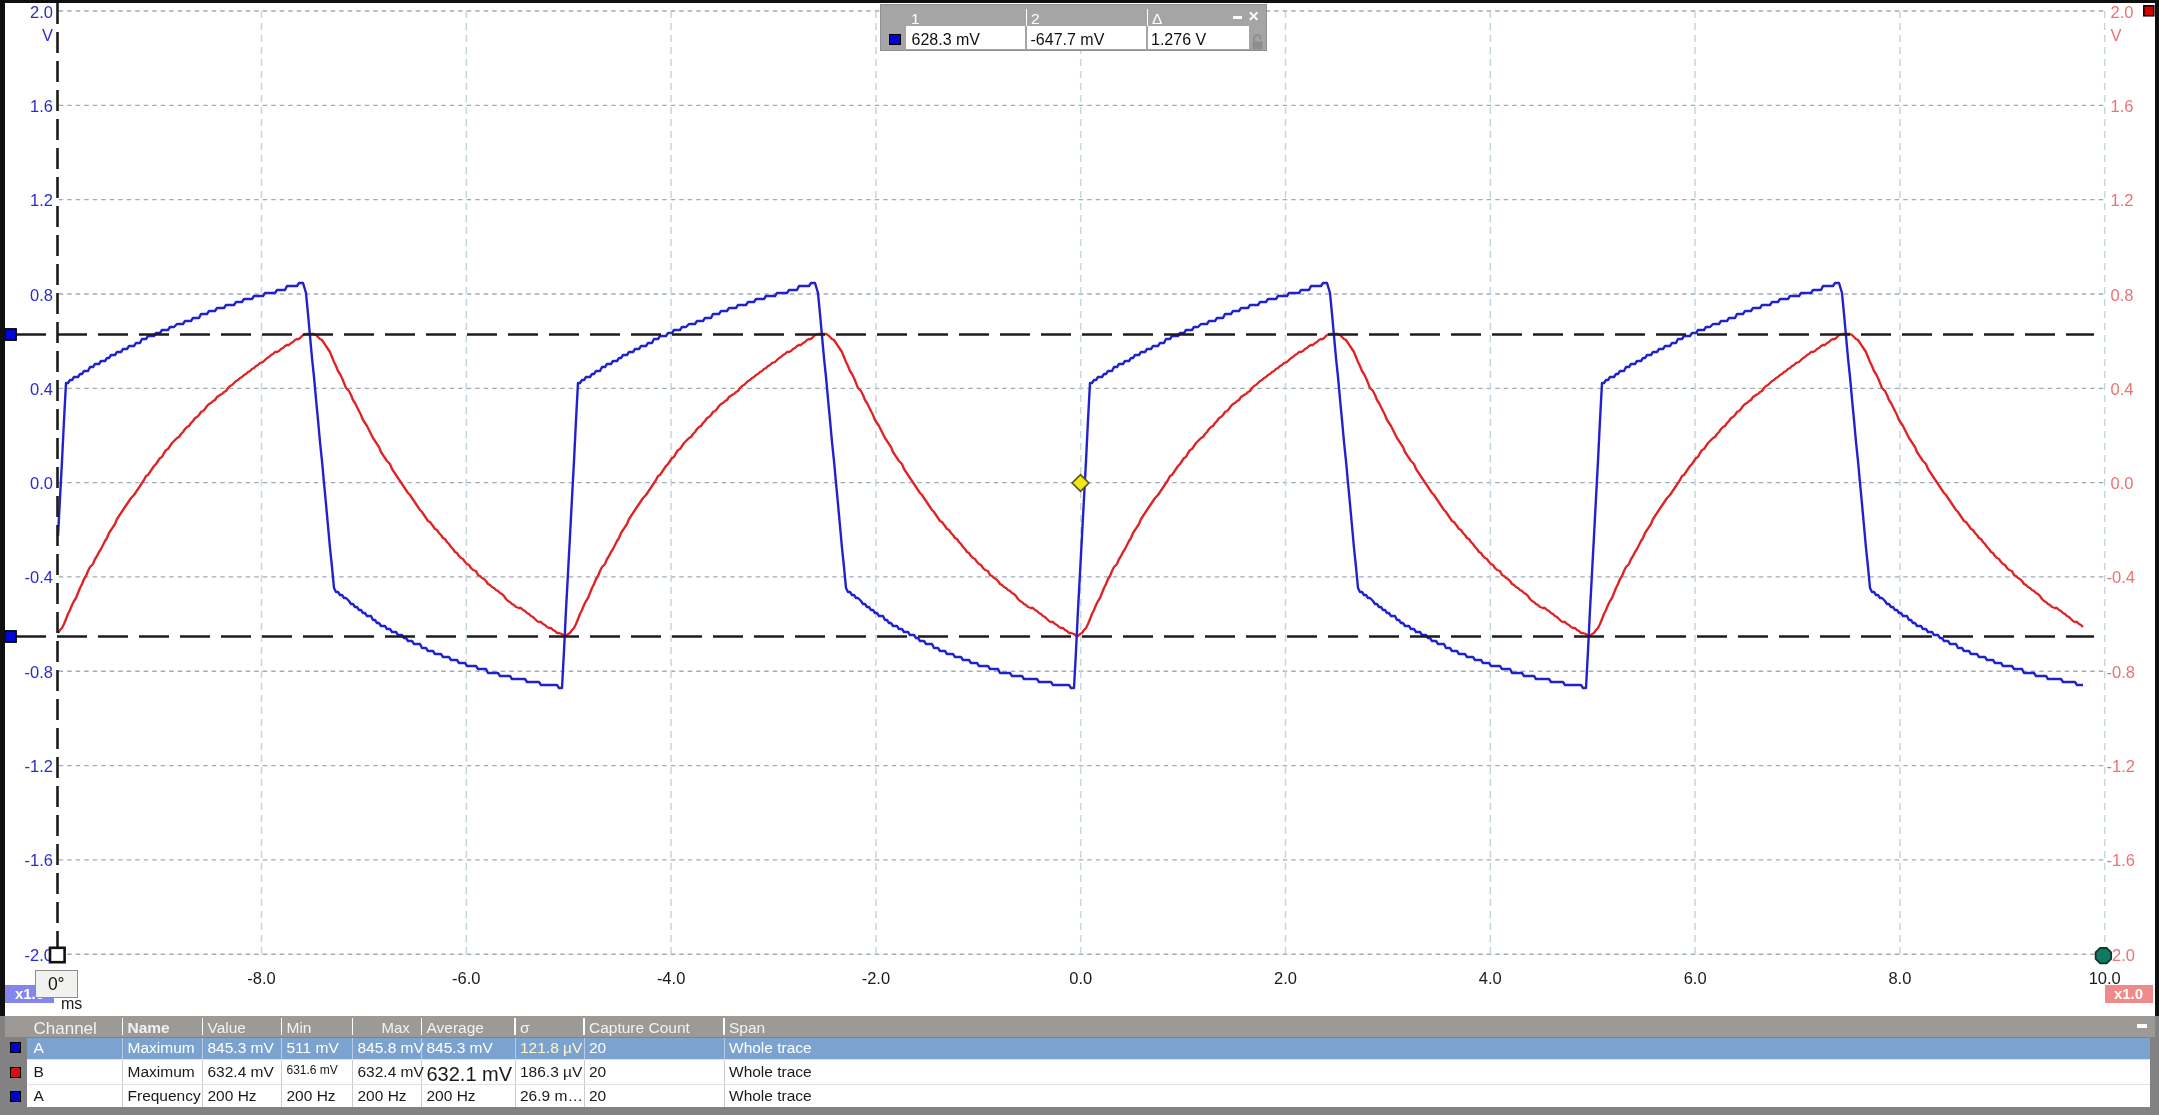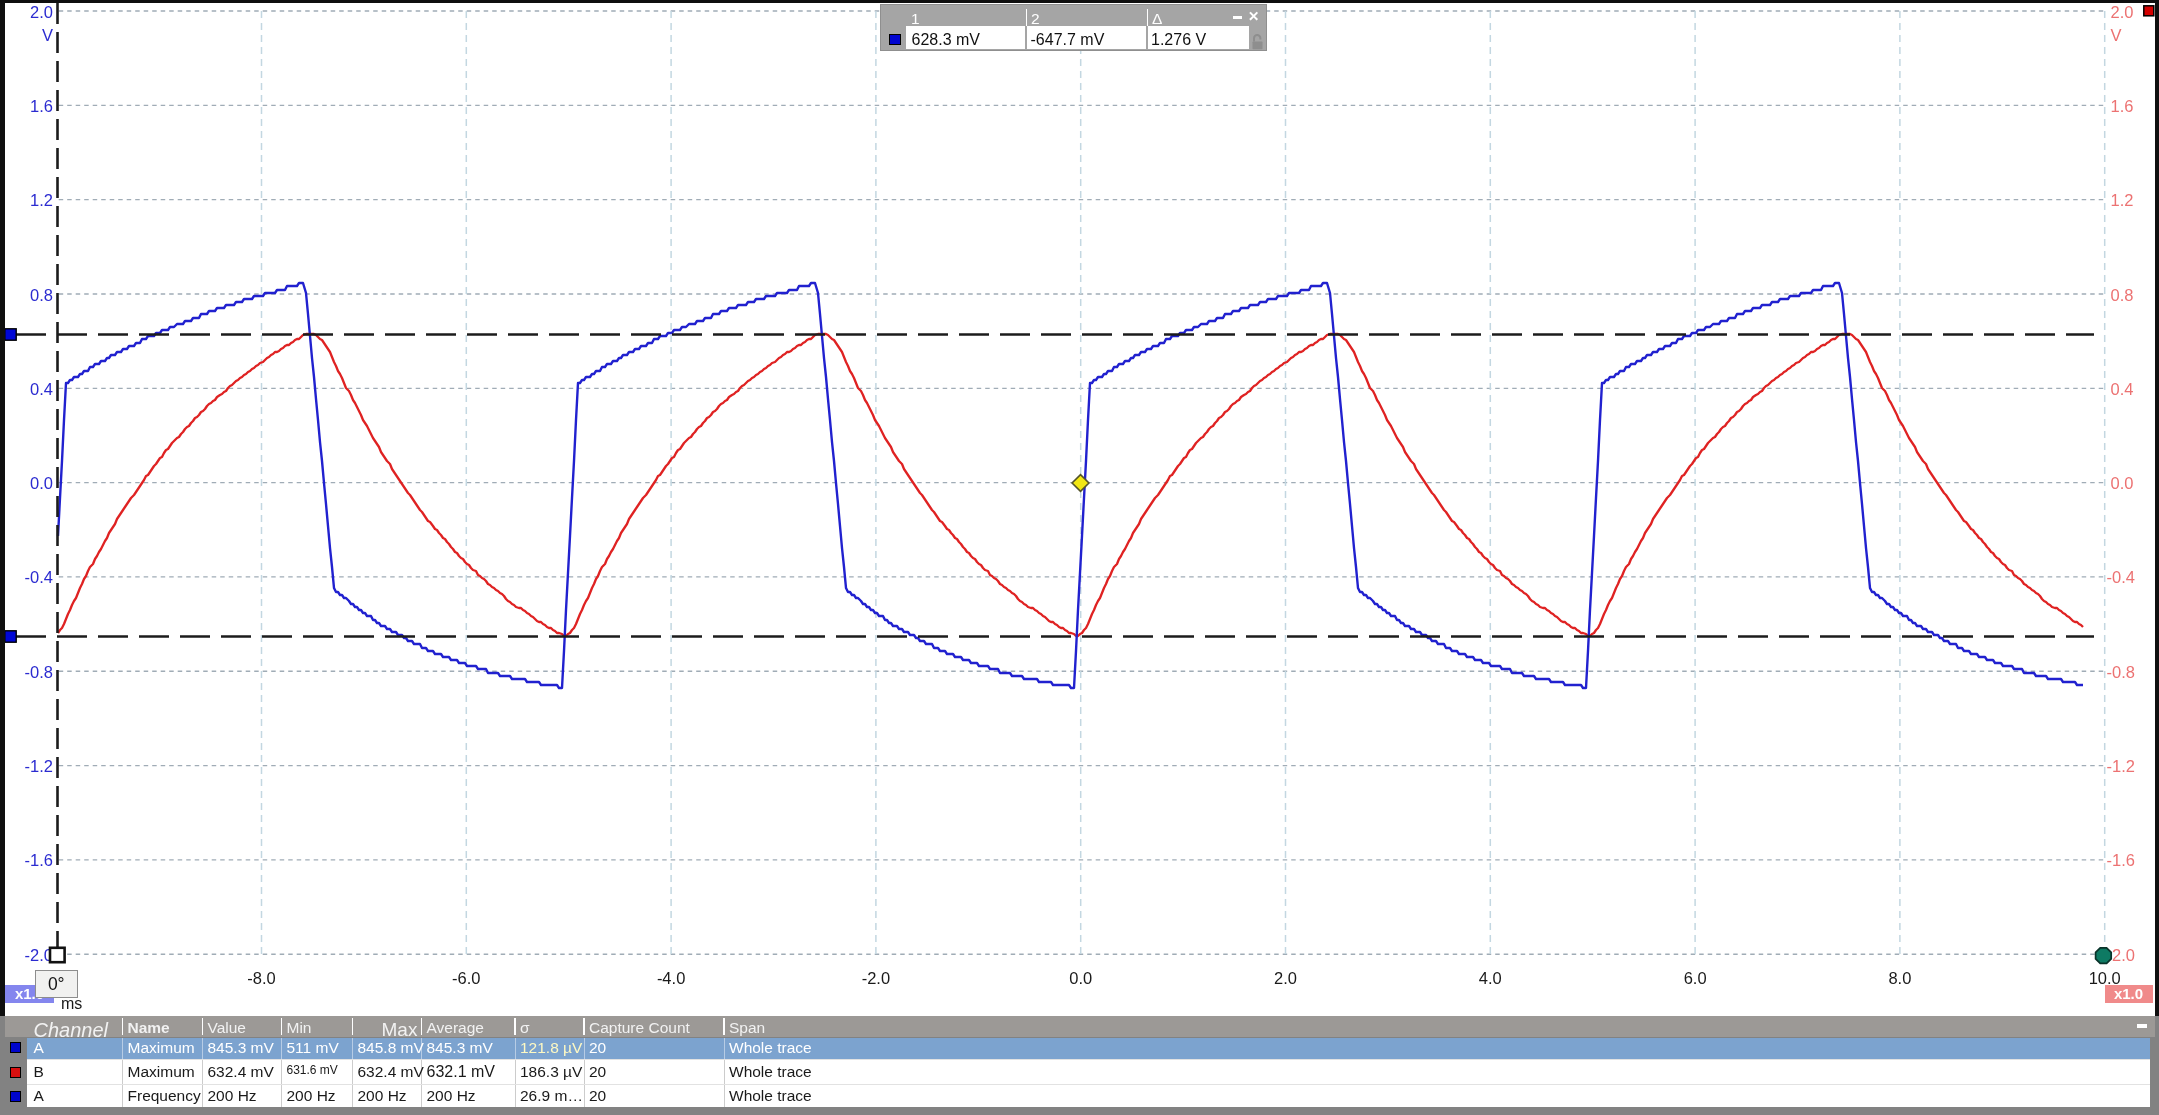--- a/index.html
+++ b/index.html
@@ -125,29 +125,29 @@
 <div class="abs" style="left:0;top:1016px;width:2159px;height:99px;background:#828282;">
 
   <div class="abs" style="left:5px;top:0px;width:2150px;height:21px;background:#9c9996;"></div>
   <div class="abs" style="left:2137px;top:8px;width:10px;height:3.5px;background:#ffffff;"></div>
 
   <div class="abs" style="left:26.5px;top:21.5px;width:2123px;height:21px;background:#7ca3cf;"></div>
   <div class="abs" style="left:26.5px;top:43.5px;width:2123px;height:24px;background:#ffffff;"></div>
   <div class="abs" style="left:26.5px;top:68.5px;width:2123px;height:22px;background:#ffffff;"></div>
   <div class="abs" style="left:26.5px;top:42.6px;width:2123px;height:1px;background:#e2e2e2;"></div>
   <div class="abs" style="left:26.5px;top:67.6px;width:2123px;height:1px;background:#e2e2e2;"></div>
-  <div class="abs" style="left:33.5px;top:2.5px;color:#f2f2f2;font-size:20px;font-style:italic;">Channel</div>
+  <div class="abs" style="left:33.5px;top:2.5px;color:#f2f2f2;font-size:17px;">Channel</div>
   <div class="abs" style="left:121.7px;top:2px;width:1.6px;height:17px;background:#ffffff;"></div>
   <div class="abs" style="left:127.5px;top:2.5px;color:#f2f2f2;font-size:15.5px;font-weight:bold;">Name</div>
   <div class="abs" style="left:201.7px;top:2px;width:1.6px;height:17px;background:#ffffff;"></div>
   <div class="abs" style="left:207.5px;top:2.5px;color:#f2f2f2;font-size:15.5px;">Value</div>
   <div class="abs" style="left:280.7px;top:2px;width:1.6px;height:17px;background:#ffffff;"></div>
   <div class="abs" style="left:286.5px;top:2.5px;color:#f2f2f2;font-size:15.5px;">Min</div>
   <div class="abs" style="left:351.7px;top:2px;width:1.6px;height:17px;background:#ffffff;"></div>
-  <div class="abs" style="left:357.5px;top:2.5px;color:#f2f2f2;font-size:19px;padding-left:24px;">Max</div>
+  <div class="abs" style="left:357.5px;top:2.5px;color:#f2f2f2;font-size:15px;padding-left:24px;">Max</div>
   <div class="abs" style="left:420.7px;top:2px;width:1.6px;height:17px;background:#ffffff;"></div>
   <div class="abs" style="left:426.5px;top:2.5px;color:#f2f2f2;font-size:15.5px;">Average</div>
   <div class="abs" style="left:514.2px;top:2px;width:1.6px;height:17px;background:#ffffff;"></div>
   <div class="abs" style="left:520.0px;top:2.5px;color:#f2f2f2;font-size:15.5px;">σ</div>
   <div class="abs" style="left:583.2px;top:2px;width:1.6px;height:17px;background:#ffffff;"></div>
   <div class="abs" style="left:589.0px;top:2.5px;color:#f2f2f2;font-size:15.5px;">Capture Count</div>
   <div class="abs" style="left:723.2px;top:2px;width:1.6px;height:17px;background:#ffffff;"></div>
   <div class="abs" style="left:729.0px;top:2.5px;color:#f2f2f2;font-size:15.5px;">Span</div>
   <div class="abs" style="left:122.0px;top:21.5px;width:1px;height:21px;background:rgba(255,255,255,0.45);"></div>
   <div class="abs" style="left:202.0px;top:21.5px;width:1px;height:21px;background:rgba(255,255,255,0.45);"></div>
@@ -172,21 +172,21 @@
   <div class="abs" style="left:352.0px;top:43.5px;width:1px;height:24px;background:#cccccc;"></div>
   <div class="abs" style="left:421.0px;top:43.5px;width:1px;height:24px;background:#cccccc;"></div>
   <div class="abs" style="left:514.5px;top:43.5px;width:1px;height:24px;background:#cccccc;"></div>
   <div class="abs" style="left:583.5px;top:43.5px;width:1px;height:24px;background:#cccccc;"></div>
   <div class="abs" style="left:723.5px;top:43.5px;width:1px;height:24px;background:#cccccc;"></div>
   <div class="abs" style="left:33.5px;top:46.5px;color:#1a1a1a;font-size:15.5px;">B</div>
   <div class="abs" style="left:127.5px;top:46.5px;color:#1a1a1a;font-size:15.5px;">Maximum</div>
   <div class="abs" style="left:207.5px;top:46.5px;color:#1a1a1a;font-size:15.5px;">632.4 mV</div>
   <div class="abs" style="left:286.5px;top:46.5px;color:#1a1a1a;font-size:12px;">631.6 mV</div>
   <div class="abs" style="left:357.5px;top:46.5px;color:#1a1a1a;font-size:15.5px;">632.4 mV</div>
-  <div class="abs" style="left:426.5px;top:46.5px;color:#1a1a1a;font-size:16px;">632.1 mV</div>
+  <div class="abs" style="left:426.5px;top:46.5px;color:#1a1a1a;font-size:20px;">632.1 mV</div>
   <div class="abs" style="left:520.0px;top:46.5px;color:#1a1a1a;font-size:15.5px;">186.3 µV</div>
   <div class="abs" style="left:589.0px;top:46.5px;color:#1a1a1a;font-size:15.5px;">20</div>
   <div class="abs" style="left:729.0px;top:46.5px;color:#1a1a1a;font-size:15.5px;">Whole trace</div>
   <div class="abs" style="left:122.0px;top:68.5px;width:1px;height:22px;background:#cccccc;"></div>
   <div class="abs" style="left:202.0px;top:68.5px;width:1px;height:22px;background:#cccccc;"></div>
   <div class="abs" style="left:281.0px;top:68.5px;width:1px;height:22px;background:#cccccc;"></div>
   <div class="abs" style="left:352.0px;top:68.5px;width:1px;height:22px;background:#cccccc;"></div>
   <div class="abs" style="left:421.0px;top:68.5px;width:1px;height:22px;background:#cccccc;"></div>
   <div class="abs" style="left:514.5px;top:68.5px;width:1px;height:22px;background:#cccccc;"></div>
   <div class="abs" style="left:583.5px;top:68.5px;width:1px;height:22px;background:#cccccc;"></div>

